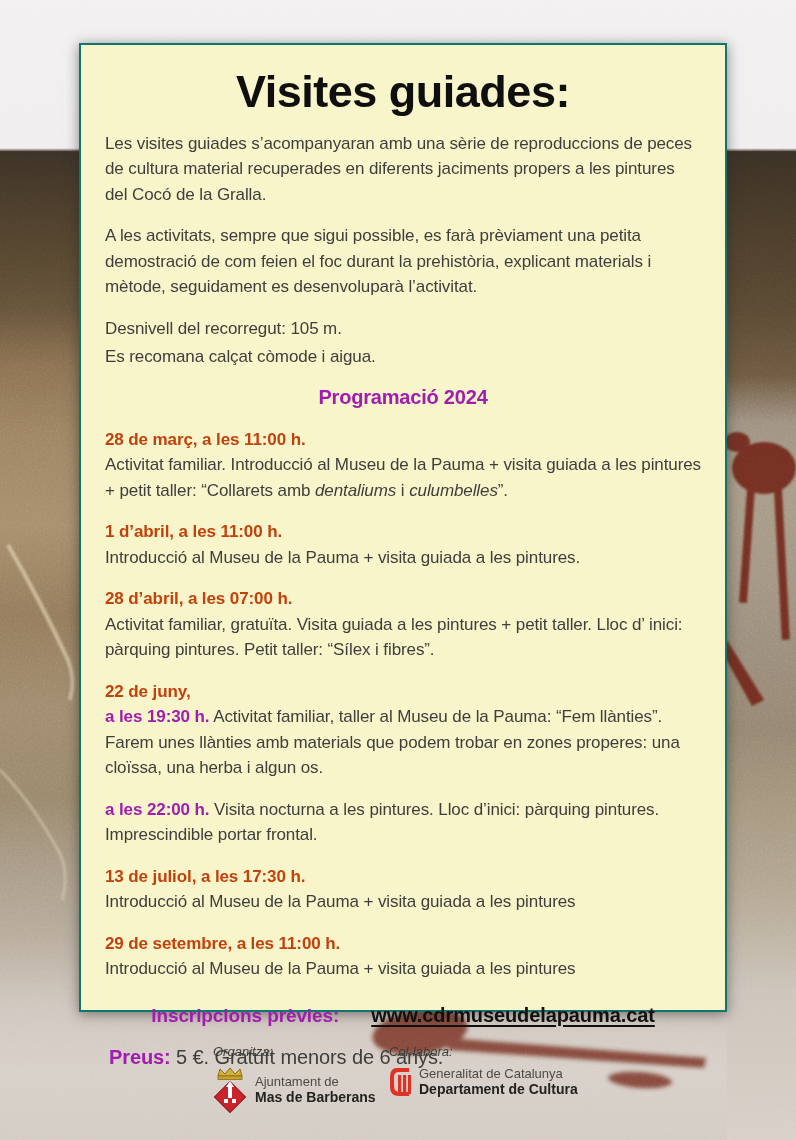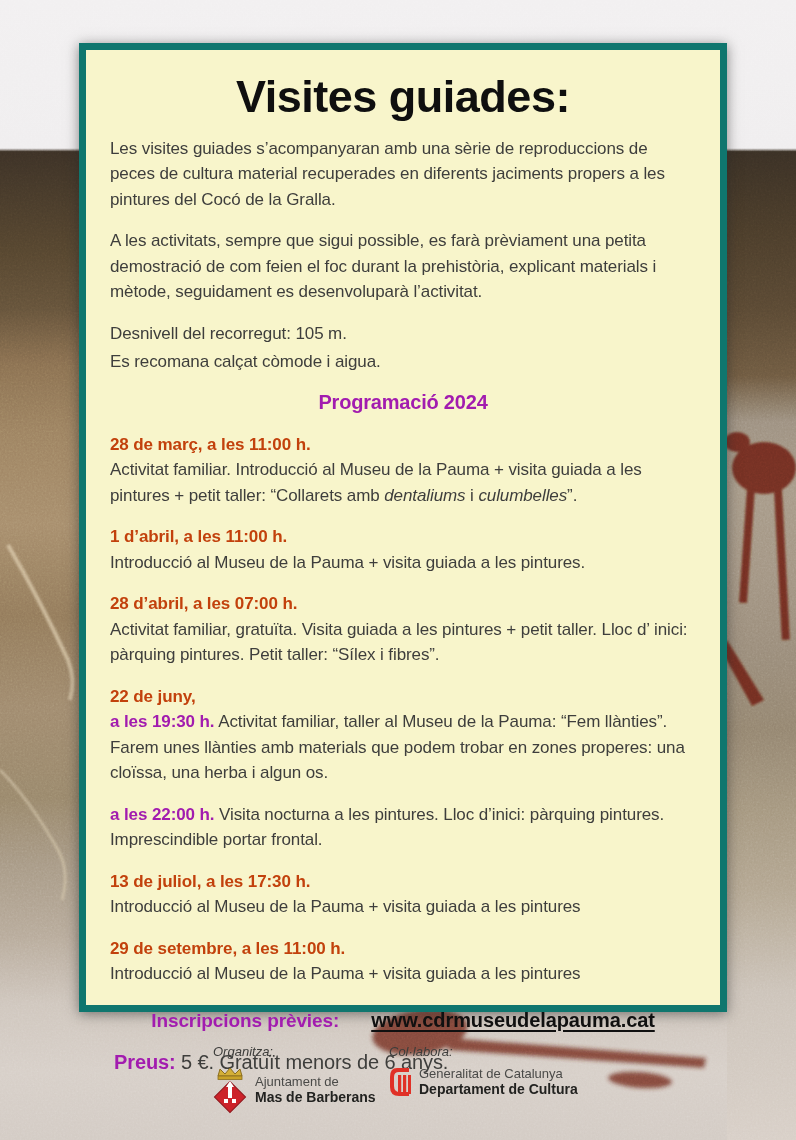--- a/index.html
+++ b/index.html
@@ -26,21 +26,21 @@
       #9d9080 37%, #a79a88 43%, #a39583 50%, #9a8c7a 57%,
       #948570 64%, #a5977f 71%, #b3a691 78%,
       #ccc3b9 87%, #d8cfc7 100%);
   }
   .bg-paint, .bg-noise{position:absolute; inset:0; pointer-events:none;}
   .bg-noise{mix-blend-mode:overlay; opacity:.45;}
   
   .panel{
     position:absolute; left:79px; top:43px; width:648px; height:969px;
     box-sizing:border-box; background:#f8f5cb;
-    border:7px solid #0f766e;
+    border:2px solid #0f766e;
     box-shadow:0 2px 12px rgba(40,40,40,.55);
     padding:16px 24px 0 24px;
     color:#3e3e3c;
     font-size:17px; line-height:1.5; letter-spacing:-0.1px;
   }
   .title{
     margin:6px 0 14px 0; text-align:center;
     font-size:45px; line-height:1.1; font-weight:700;
     color:#0f0f0f; letter-spacing:-0.5px;
   }

